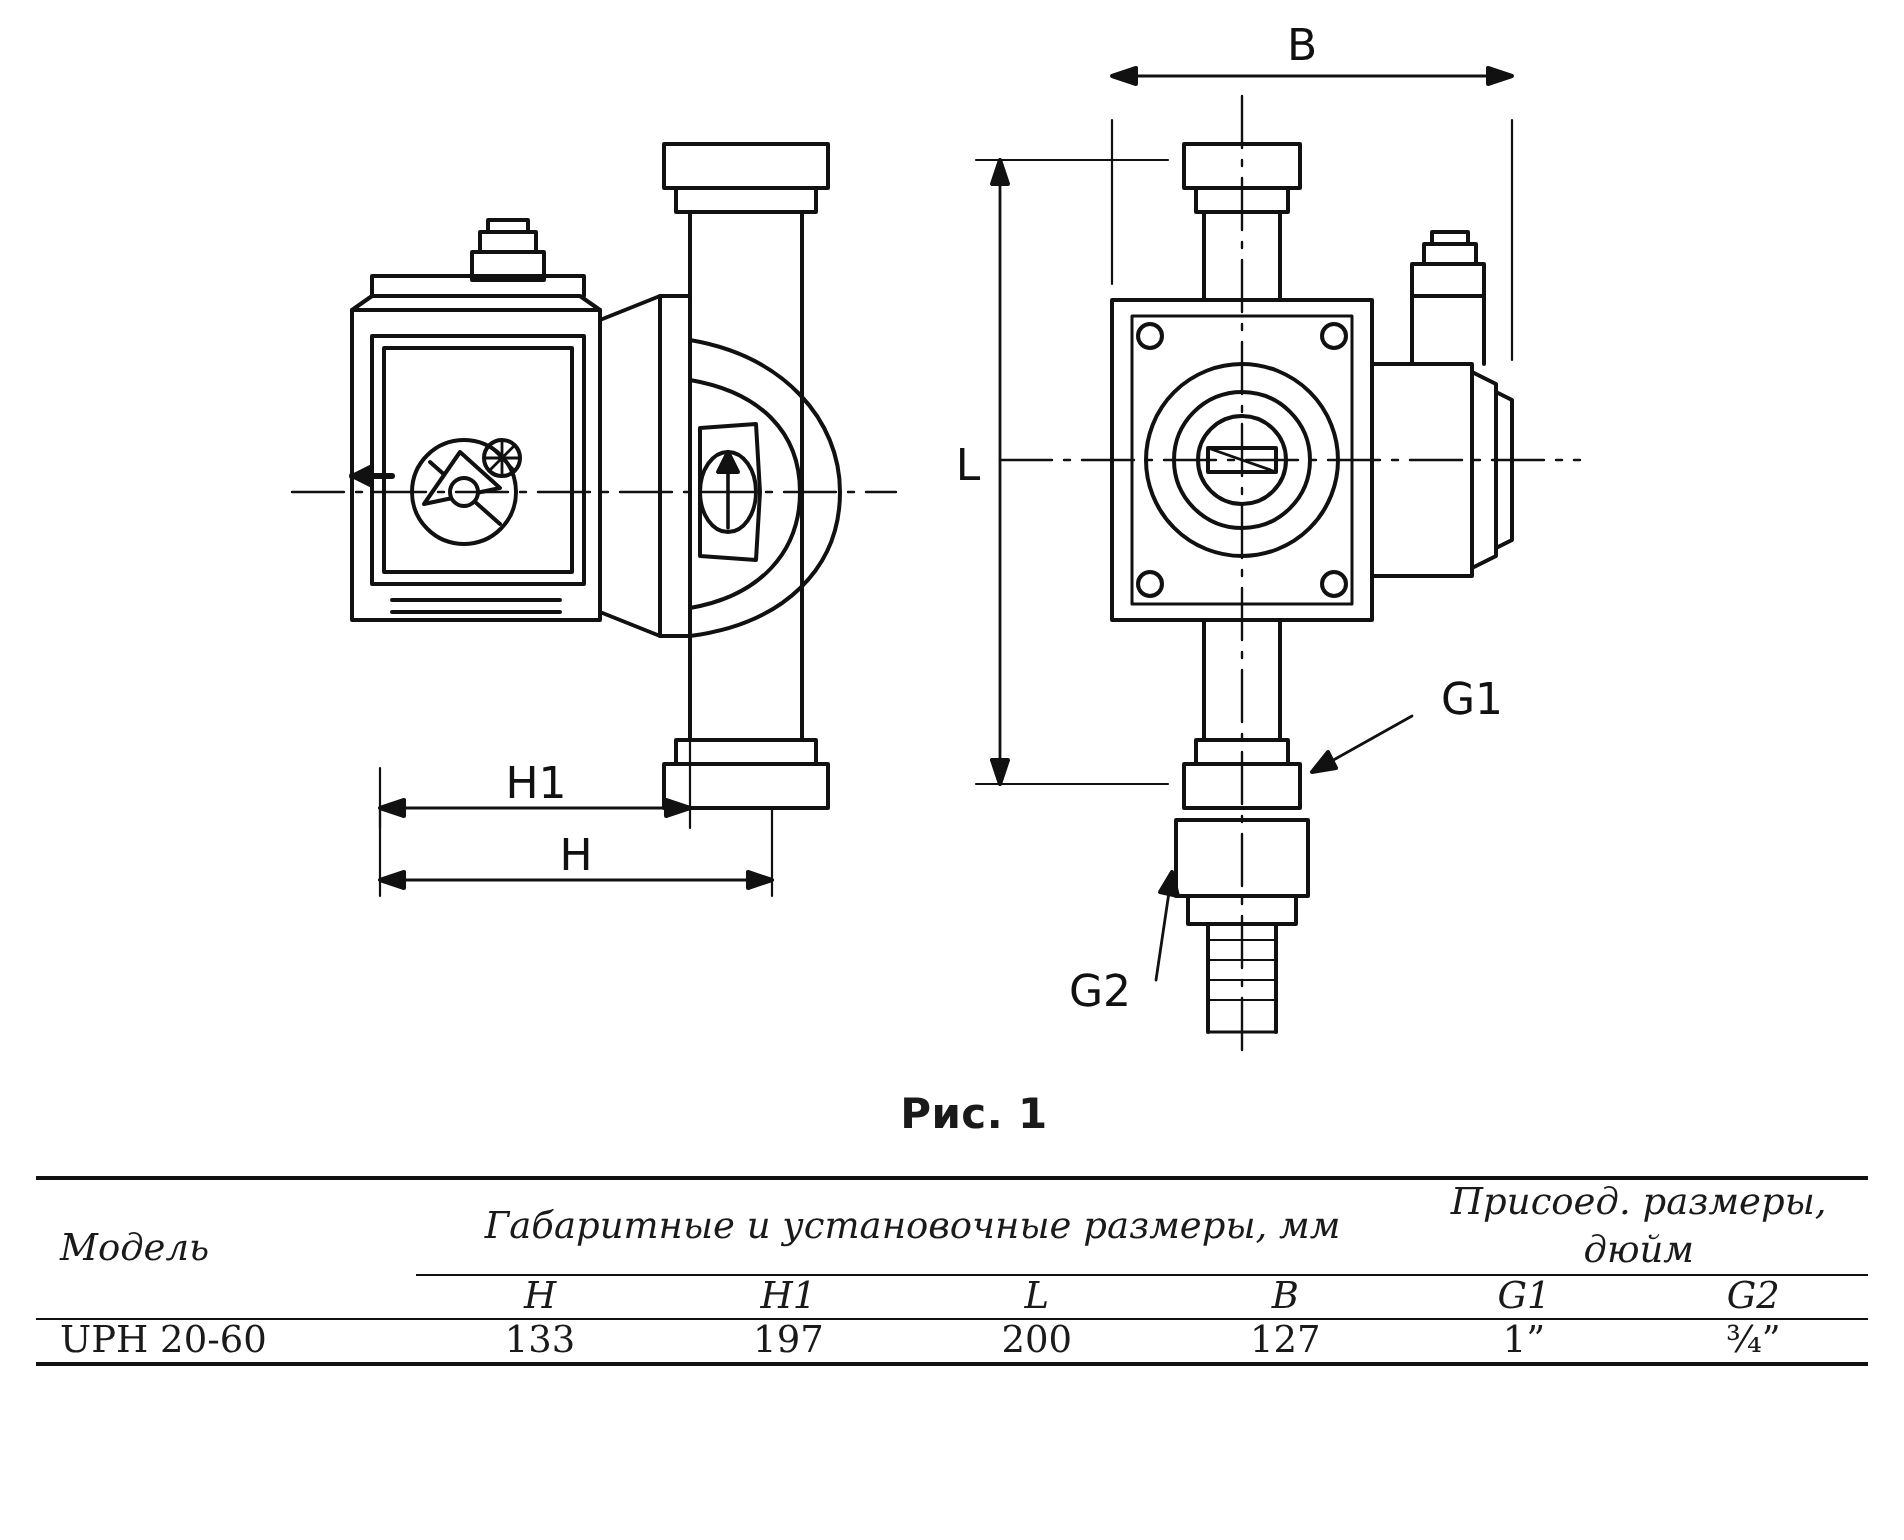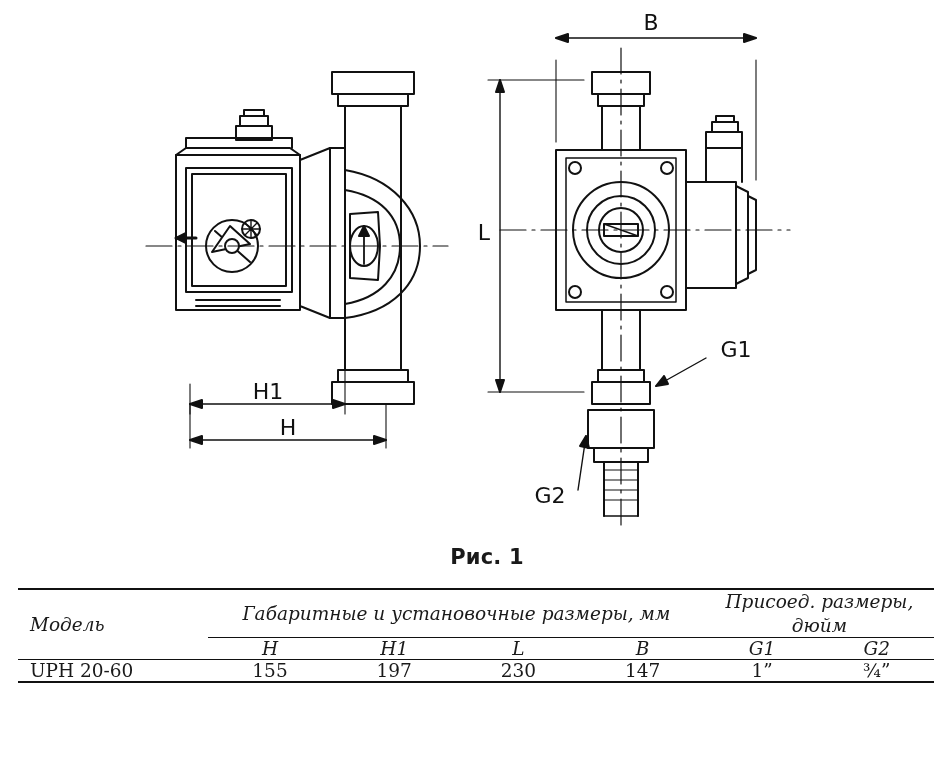--- a/index.html
+++ b/index.html
@@ -275,24 +275,24 @@
         <td style="width:126px;">L</td>
         <td style="width:126px;">B</td>
         <td style="width:116px;">G1</td>
         <td style="width:116px;">G2</td>
       </tr>
       <tr class="rule-mid">
         <td colspan="7" style="height:0;font-size:0;line-height:0;"></td>
       </tr>
       <tr class="data-row">
         <td class="model-cell">UPH 20-60</td>
-        <td>155</td>
+        <td>133</td>
         <td>197</td>
-        <td>230</td>
-        <td>147</td>
+        <td>200</td>
+        <td>127</td>
         <td>1”</td>
         <td>¾”</td>
       </tr>
       <tr class="rule-bottom">
         <td colspan="7"></td>
       </tr>
     </tbody>
   </table>
 
 </div>

